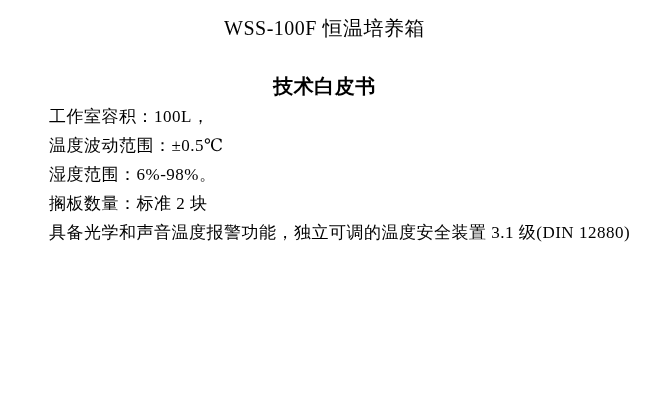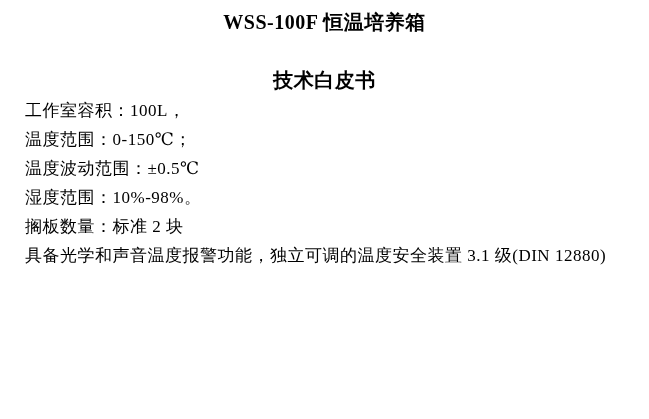--- a/index.html
+++ b/index.html
@@ -10,59 +10,59 @@
   .page {
     position: relative;
     width: 649px;
     height: 419px;
     background: #ffffff;
     color: #000000;
     overflow: hidden;
     font-family: "Liberation Serif", "DejaVu Serif", serif;
   }
   .doc-title {
-    margin-top: 10px;
+    margin-top: 16px;
     font-size: 20px;
     line-height: 24px;
-    font-weight: bold;
+    font-weight: normal;
     text-align: center;
     letter-spacing: 0.5px;
     white-space: pre;
   }
   .doc-subtitle {
     margin-top: 34px;
     font-size: 20px;
     line-height: 24px;
     font-weight: bold;
     text-align: center;
     letter-spacing: 0.5px;
   }
   .doc-body {
     margin-top: 4px;
     padding-left: 25px;
     padding-right: 8px;
     font-size: 17px;
     line-height: 29px;
     letter-spacing: 0.5px;
+    margin-left: 24px;
   }
   .para {
     margin: 0;
     text-align: left;
   }
 </style>
 </head>
 <body>
 
 <div class="page">
   <div class="doc-title">WSS-100F 恒温培养箱</div>
 
   <div class="doc-subtitle">技术白皮书</div>
 
   <div class="doc-body">
 
   <p class="para">工作室容积：100L，</p>
-      <p class="para">温度范围：0-150℃；</p>
       <p class="para">温度波动范围：±0.5℃</p>
-      <p class="para">湿度范围：10%-98%。</p>
+      <p class="para">湿度范围：6%-98%。</p>
       <p class="para">搁板数量：标准 2 块</p>
       <p class="para">具备光学和声音温度报警功能，独立可调的温度安全装置 3.1 级(DIN 12880)</p>
     </div>
 </div>
 
 </body></html>

